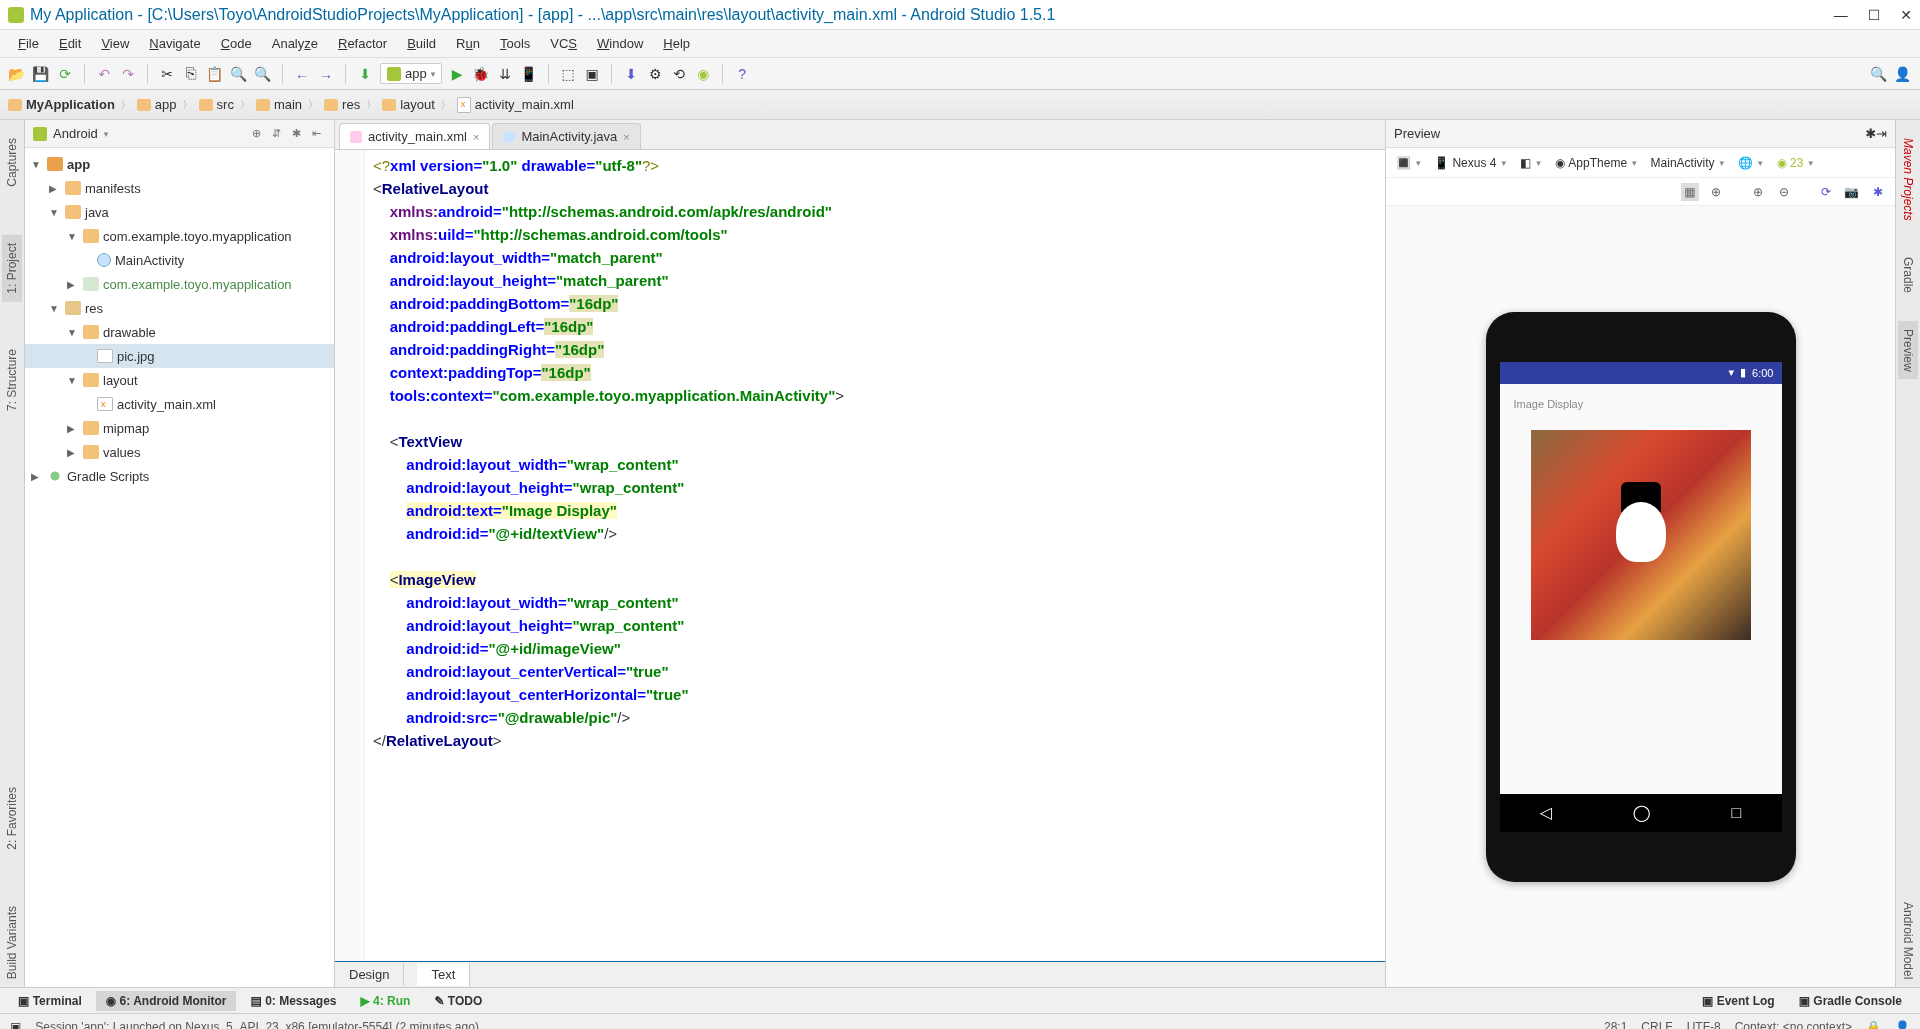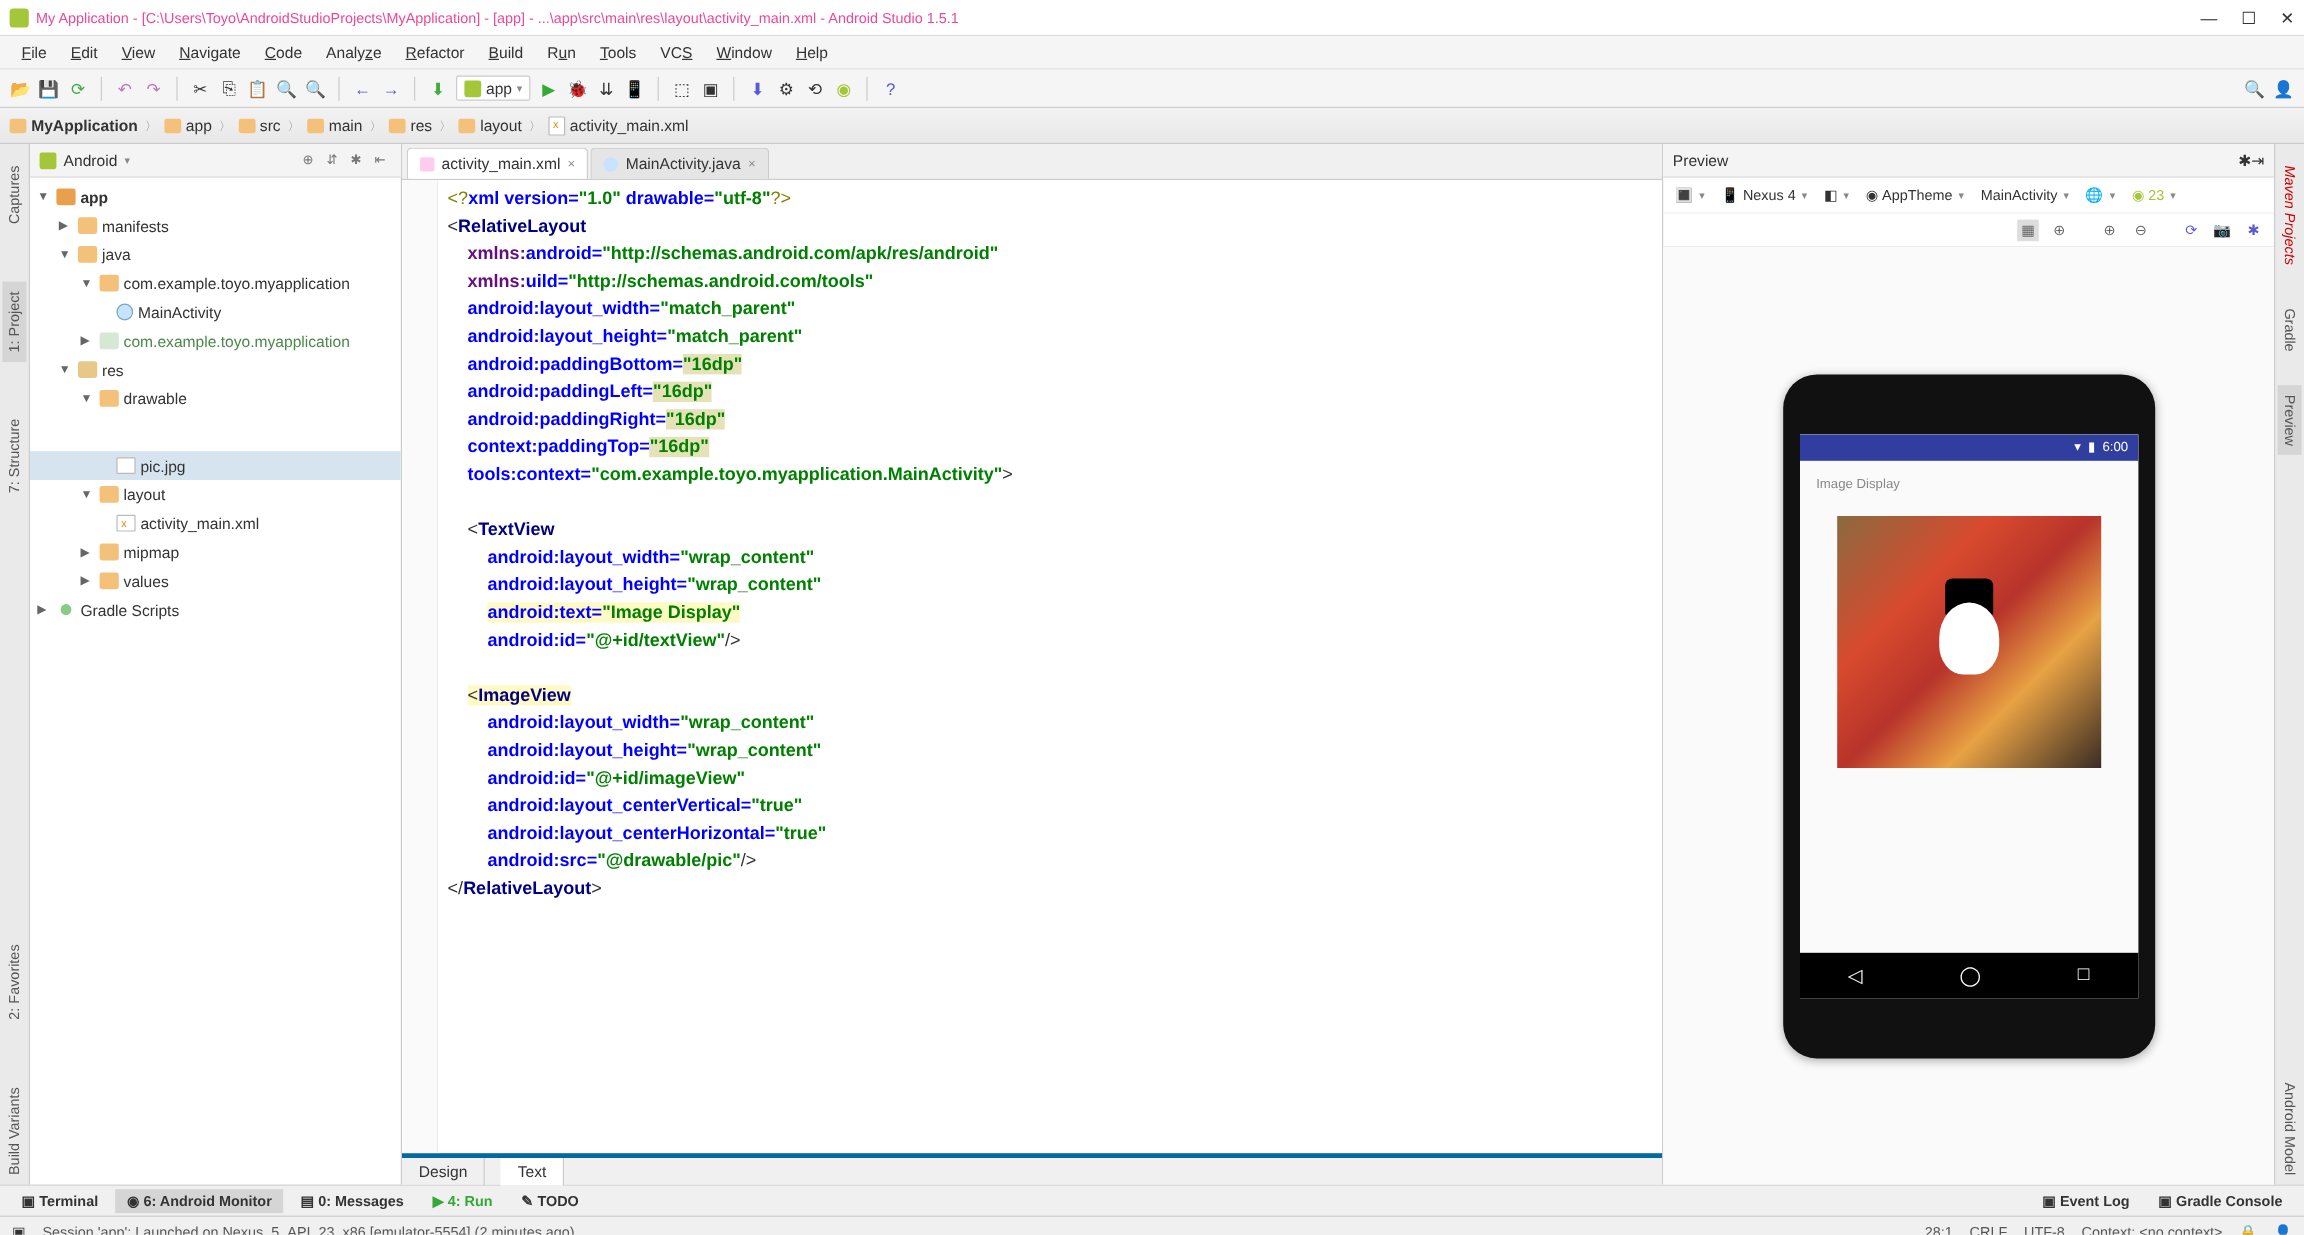--- a/index.html
+++ b/index.html
@@ -1,19 +1,19 @@
 <!DOCTYPE html>
 <html><head>
 <meta charset="utf-8">
 <style>
 * { margin: 0; padding: 0; box-sizing: border-box; font-family: "Segoe UI", Tahoma, sans-serif; }
 body { background: #f0f0f0; font-size: 12px; color: #333; overflow: hidden; width: 1920px; height: 1029px; position: relative; }
 .titlebar { height: 30px; background: #fff; display: flex; align-items: center; padding: 0 8px; border-bottom: 1px solid #ddd; }
 .titlebar .app-icon { width: 16px; height: 16px; background: #a4c639; border-radius: 3px; margin-right: 6px; }
-.titlebar .title { flex: 1; font-size: 12px; color: #ec4899; }
+.titlebar .title { flex: 1; font-size: 16px; color: #0369a1; }
 .titlebar .win-controls { display: flex; gap: 20px; font-size: 14px; }
 .titlebar .win-controls span { cursor: pointer; }
 
 .menubar { height: 28px; background: #f5f5f5; display: flex; align-items: center; padding: 0 8px; border-bottom: 1px solid #ddd; font-size: 13px; }
 .menubar span { padding: 4px 10px; cursor: pointer; }
 .menubar span u { text-decoration: underline; }
 
 .toolbar { height: 32px; background: #f5f5f5; display: flex; align-items: center; padding: 0 8px; border-bottom: 1px solid #ccc; gap: 6px; }
 .toolbar .tb-icon { width: 18px; height: 18px; display: inline-flex; align-items: center; justify-content: center; font-size: 14px; cursor: pointer; }
 .toolbar .sep { width: 1px; height: 20px; background: #ccc; margin: 0 4px; }
@@ -38,21 +38,21 @@
 .right-gutter .vtab.m { color: #c00; font-style: italic; }
 
 .project-panel { width: 310px; background: #fff; border-right: 1px solid #ccc; display: flex; flex-direction: column; }
 .panel-header { height: 28px; display: flex; align-items: center; padding: 0 8px; background: #f4f4f4; border-bottom: 1px solid #ddd; gap: 6px; font-size: 13px; }
 .panel-header .spacer { flex: 1; }
 .panel-header .hicon { width: 14px; height: 14px; cursor: pointer; font-size: 11px; color: #777; }
 .panel-header .android-badge { width: 14px; height: 14px; background: #a4c639; border-radius: 2px; }
 
 .tree { flex: 1; overflow: auto; font-size: 13px; padding: 4px 0; }
 .tree-row { display: flex; align-items: center; height: 24px; padding-left: 6px; gap: 4px; cursor: pointer; white-space: nowrap; }
-.tree-row.selected { background: #d6e4f0; margin-top: 32px; }
+.tree-row.selected { background: #d6e4f0; }
 .tree-row .arrow { width: 12px; font-size: 10px; color: #666; }
 .tree-row .node-icon { width: 16px; height: 14px; display: inline-block; }
 .folder { background: #f4c17a; border-radius: 2px; width: 16px; height: 12px; }
 .folder.mod { background: #e8a04c; }
 .file-icon { width: 14px; height: 16px; background: #fff; border: 1px solid #bbb; border-radius: 1px; position: relative; }
 .xml-icon::after { content: "x"; font-size: 9px; color: #e80; position: absolute; left: 3px; top: 1px; }
 .gradle-icon { background: radial-gradient(circle,#8c8 40%,transparent 45%); border: none; }
 
 .editor-area { flex: 1; display: flex; flex-direction: column; background: #fff; }
 .editor-tabs { height: 30px; display: flex; align-items: flex-end; background: #f0f0f0; border-bottom: 1px solid #ccc; padding-left: 4px; gap: 2px; }
@@ -65,21 +65,21 @@
 .gutter { width: 30px; background: #fafafa; border-right: 1px solid #eee; }
 .code-lines { flex: 1; padding: 4px 8px; white-space: pre; overflow: auto; }
 .code-lines .kw { color: #000080; font-weight: bold; }
 .code-lines .attr { color: #0000ff; font-weight: bold; }
 .code-lines .ns { color: #660e7a; font-weight: bold; }
 .code-lines .str { color: #008000; font-weight: bold; }
 .code-lines .pi { color: #808000; }
 .code-lines .hl { background: #e6e2b8; }
 .code-lines .hl2 { background: #fff9c4; }
 
-.editor-bottom-tabs { height: 26px; display: flex; align-items: center; border-top: 4px solid #0369a1; background: #f0f0f0; padding-left: 0; }
+.editor-bottom-tabs { height: 26px; display: flex; align-items: center; border-top: 1px solid #0369a1; background: #f0f0f0; padding-left: 0; }
 .editor-bottom-tabs .btab { padding: 4px 14px; border-right: 1px solid #ccc; font-size: 13px; cursor: pointer; }
 .editor-bottom-tabs .btab.active { background: #fff; margin-left: 13px; }
 
 .preview-panel { width: 510px; background: #fff; border-left: 1px solid #ccc; display: flex; flex-direction: column; }
 .preview-header { height: 28px; display: flex; align-items: center; padding: 0 8px; background: #f4f4f4; border-bottom: 1px solid #ddd; font-size: 13px; }
 .preview-header .spacer { flex: 1; }
 .preview-toolbar { height: 30px; display: flex; align-items: center; padding: 0 6px; gap: 6px; font-size: 12px; border-bottom: 1px solid #eee; }
 .preview-toolbar .dd { display: inline-flex; align-items: center; gap: 3px; padding: 2px 4px; cursor: pointer; }
 .preview-toolbar .dd::after { content: "▾"; font-size: 9px; color: #888; margin-left: 2px; }
 .preview-second-row { height: 28px; display: flex; align-items: center; justify-content: flex-end; padding: 0 8px; gap: 8px; border-bottom: 1px solid #eee; }

